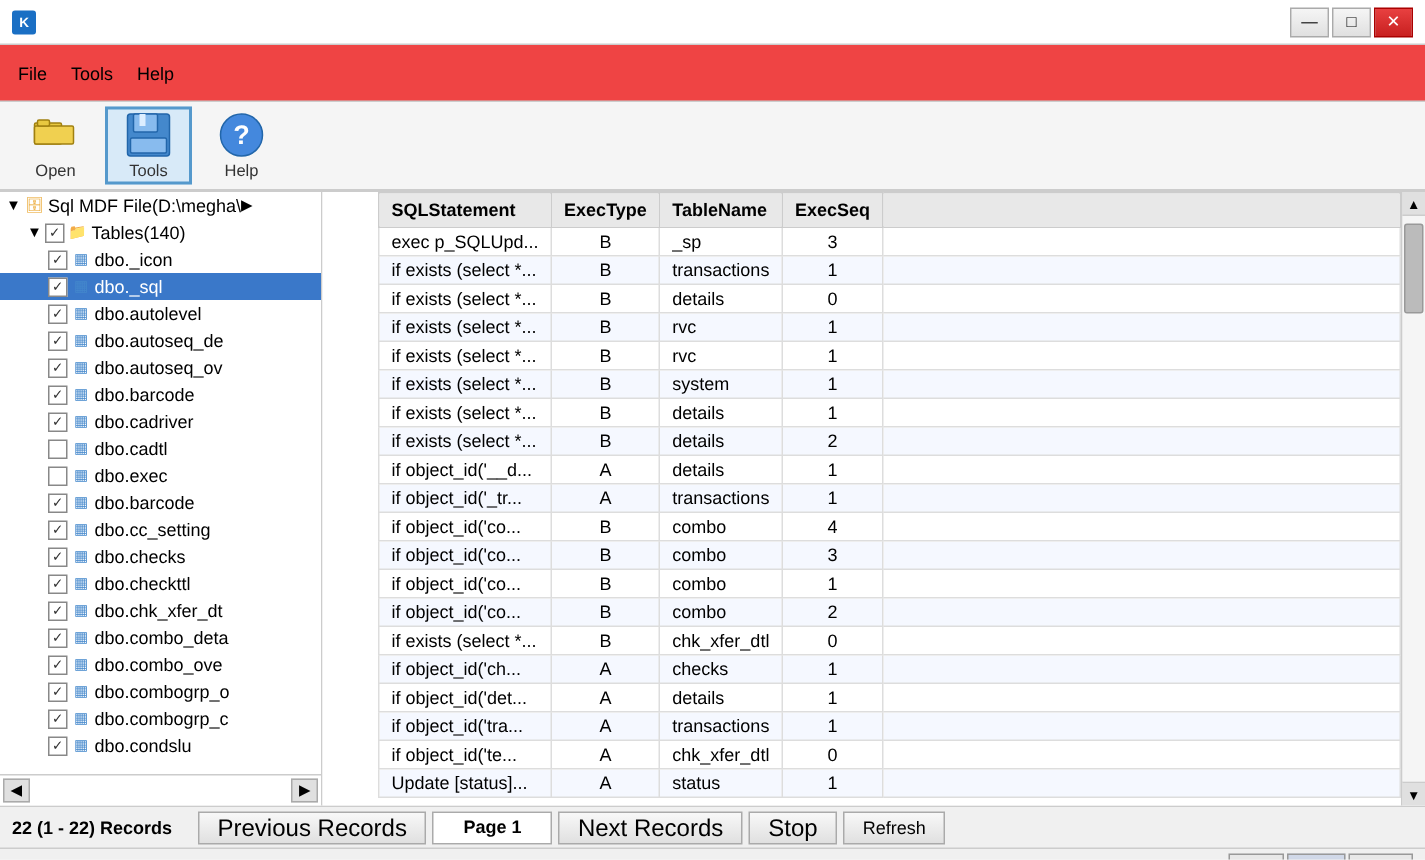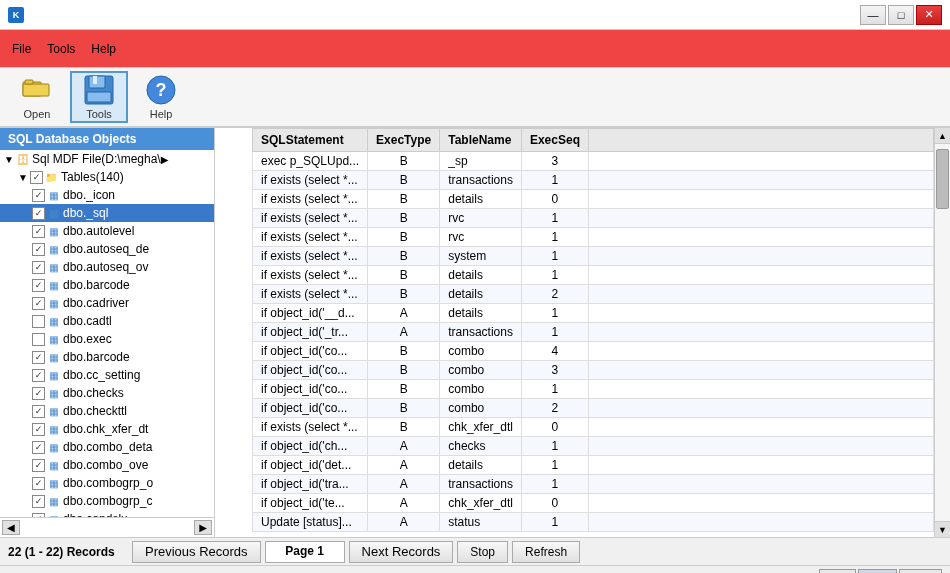--- a/index.html
+++ b/index.html
@@ -57,23 +57,23 @@
 
     
     .data-table { width: 100%; border-collapse: collapse; font-size: 12px; }
     .data-table th { background: #e8e8e8; border: 1px solid #ccc; padding: 4px 8px; text-align: left; font-weight: bold; position: sticky; top: 0; cursor: pointer; user-select: none; }
     .data-table td { border: 1px solid #ddd; padding: 2px 8px; white-space: nowrap; overflow: hidden; max-width: 180px; text-overflow: ellipsis; }
     .data-table tr:nth-child(even) { background: #f5f8ff; }
 
     
     .bottom-bar { height: 28px; background: #f0f0f0; border-top: 1px solid #ccc; display: flex; align-items: center; padding: 0 8px; gap: 4px; }
     .record-count { font-size: 12px; font-weight: bold; min-width: 120px; }
-    .nav-btn { height: 22px; padding: 2px 12px; border: 1px solid #aaa; background: linear-gradient(to bottom, #f8f8f8, #e0e0e0); cursor: pointer; font-size: 13px; }
+    .nav-btn { height: 22px; padding: 2px 12px; border: 1px solid #aaa; background: linear-gradient(to bottom, #f8f8f8, #e0e0e0); cursor: pointer; font-size: 16px; }
     .page-indicator { height: 22px; padding: 2px 16px; border: 1px solid #aaa; background: white; font-size: 12px; font-weight: bold; min-width: 80px; text-align: center; }
-    .stop-btn { height: 22px; padding: 2px 12px; border: 1px solid #aaa; background: linear-gradient(to bottom, #f8f8f8, #e0e0e0); cursor: pointer; font-size: 12px; text-align: right; }
+    .stop-btn { height: 22px; padding: 2px 12px; border: 1px solid #aaa; background: linear-gradient(to bottom, #f8f8f8, #e0e0e0); cursor: pointer; font-size: 16px; text-align: right; }
     .refresh-btn { height: 22px; padding: 2px 12px; border: 1px solid #aaa; background: linear-gradient(to bottom, #f8f8f8, #e0e0e0); cursor: pointer; font-size: 12px; }
 
     
     .status-bar { height: 24px; background: #f0f0f0; border-top: 1px solid #ccc; display: flex; align-items: center; padding: 0 8px; justify-content: space-between; }
     .status-left { font-size: 11px; }
     .status-right { display: flex; gap: 2px; font-size: 11px; }
     .status-indicator { border: 1px solid #999; padding: 0 6px; background: #e8e8e8; height: 18px; display: flex; align-items: center; }
     .status-indicator.active { background: #d0d8e8; font-weight: bold; }
     .table-scroll-container { display: flex; height: 100%; }
     .table-inner { flex: 1; overflow: auto; }
@@ -135,21 +135,20 @@
       </svg>
     </div>
     <span>Help</span>
   </button>
 
 </div>
 
 <div class="main-area">
 
   <div class="sidebar">
-    <div class="sidebar-header">SQL Database Objects</div>
     <div class="sidebar-content">
 
       <div class="tree-item" style="padding-left:2px;">
         <span class="tree-toggle">▼</span>
         <span class="item-icon folder-icon">🗄</span>
         <span class="item-label">Sql MDF File(D:\megha\</span>
         <span style="font-size:10px;cursor:pointer;">▶</span>
       </div>
 
       <div class="tree-item" style="padding-left:16px;">

